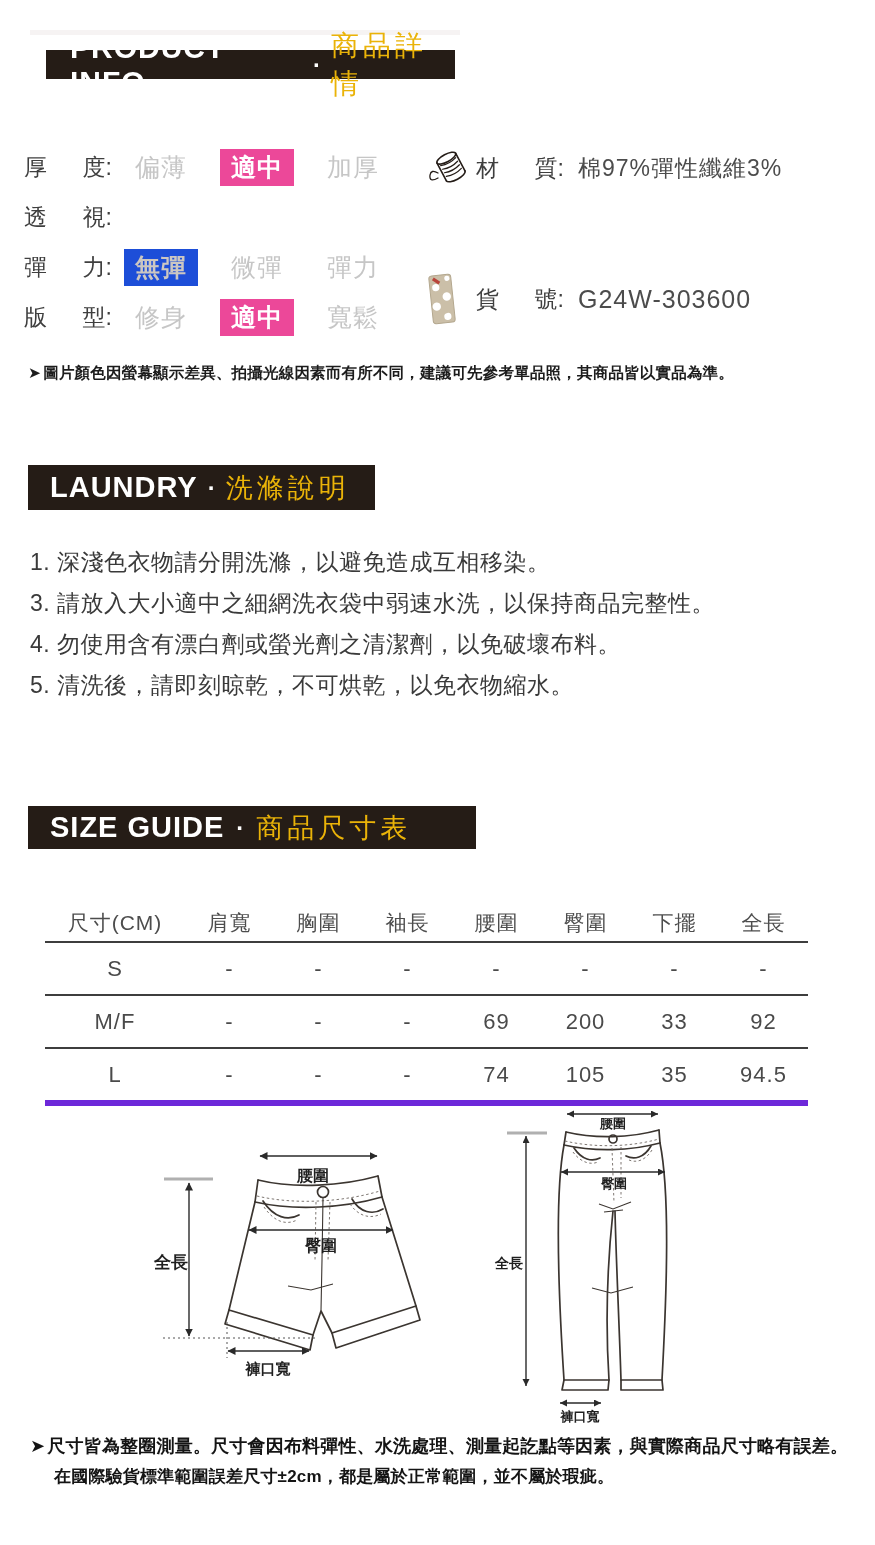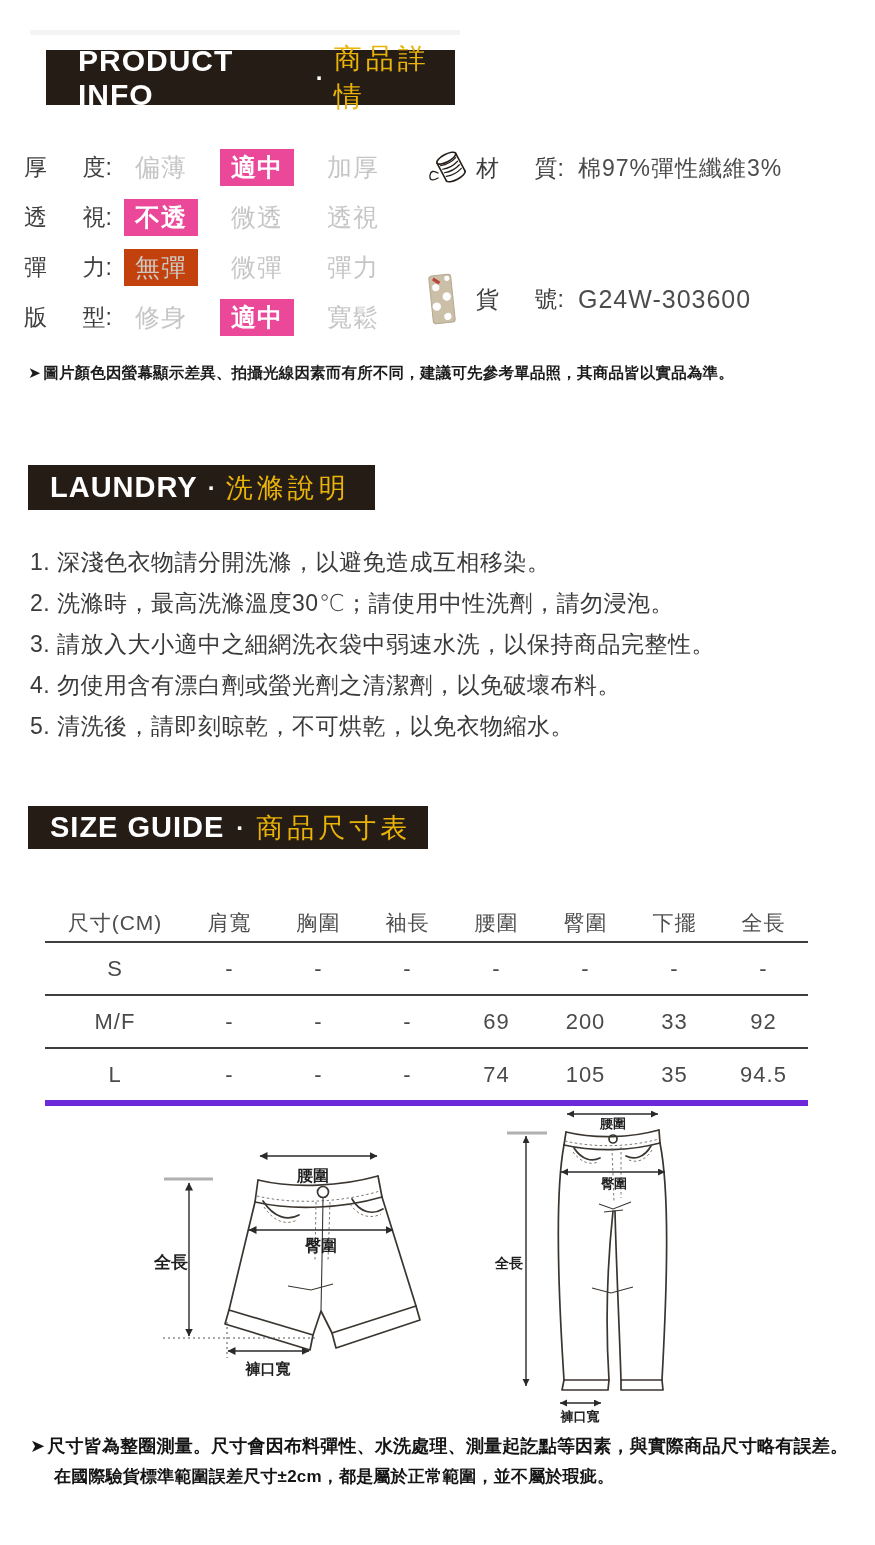--- a/index.html
+++ b/index.html
@@ -6,38 +6,38 @@
   .page{position:relative;width:875px;height:1545px;background:#ffffff;overflow:hidden;
         font-family:"Liberation Sans","DejaVu Sans",sans-serif;color:#333;}
 
   .top-artifact{position:absolute;left:30px;top:30px;width:430px;height:5px;background:#f6f3f3;}
 
   
   .section-header{position:absolute;background:#251c16;color:#fff;display:flex;align-items:center;}
   .section-header .ten{font-weight:bold;letter-spacing:1px;}
   .section-header .tsep{margin:0 10px;font-weight:bold;}
   .section-header .tzh{font-weight:300;letter-spacing:4px;color:#eab308;}
-  .h1{left:46px;top:50px;width:409px;height:55px;padding-left:32px;box-sizing:border-box;}
+  .h1{left:46px;top:50px;width:409px;height:29px;padding-left:24px;box-sizing:border-box;}
   .h1 .ten{font-size:30px;} .h1 .tzh{font-size:28px;} .h1 .tsep{font-size:24px;}
   .h2{left:28px;top:465px;width:347px;height:45px;padding-left:22px;box-sizing:border-box;}
   .h2 .ten{font-size:29px;} .h2 .tzh{font-size:27px;} .h2 .tsep{font-size:24px;}
-  .h3{left:28px;top:806px;width:400px;height:43px;padding-left:22px;box-sizing:border-box;}
+  .h3{left:28px;top:806px;width:448px;height:43px;padding-left:22px;box-sizing:border-box;}
   .h3 .ten{font-size:29px;} .h3 .tzh{font-size:27px;} .h3 .tsep{font-size:24px;margin:0 12px;}
 
   
   .attrs{position:absolute;left:24px;top:142px;}
   .attr-row{display:flex;align-items:center;height:50px;}
   .attr-label{width:88px;display:flex;justify-content:space-between;
               font-size:23px;color:#3f3f3f;letter-spacing:0;}
   .attr-options{display:flex;margin-left:12px;}
   .opt{width:74px;height:37px;line-height:37px;text-align:center;font-size:25px;
        margin-right:22px;letter-spacing:1px;}
   .opt.inactive{color:#c6c6c6;font-weight:300;}
   .opt.selected{background:#ec4899;color:#ffffff;font-weight:bold;}
-  .opt.selected-light{background:#c2410c;color:#ccc7c2;font-weight:400;}
+  .opt.selected-light{background:#1d4ed8;color:#ccc7c2;font-weight:700;}
 
   
   .info-row{position:absolute;display:flex;align-items:center;}
   .info-row .icon-box{width:46px;display:flex;align-items:center;}
   .info-row .attr-label{margin-left:4px;}
   .info-value{margin-left:14px;font-size:23px;color:#4c4c4c;font-weight:300;letter-spacing:1px;}
   .material{left:426px;top:144px;height:48px;}
   .itemno{left:426px;top:270px;height:58px;}
   .itemno .info-value{font-size:25px;}
 
@@ -97,25 +97,20 @@
       <div class="attr-options">
         <span class="opt inactive">偏薄</span>
         <span class="opt selected">適中</span>
         <span class="opt inactive">加厚</span>
       </div>
     </div>
     <div class="attr-row">
       <div class="attr-label">
         <span>透</span>
         <span>視:</span>
-      </div>
-      <div class="attr-options">
-        <span class="opt selected">不透</span>
-        <span class="opt inactive">微透</span>
-        <span class="opt inactive">透視</span>
       </div>
     </div>
     <div class="attr-row">
       <div class="attr-label">
         <span>彈</span>
         <span>力:</span>
       </div>
       <div class="attr-options">
         <span class="opt selected-light">無彈</span>
         <span class="opt inactive">微彈</span>
@@ -182,21 +177,20 @@
   </div>
 
   <div class="section-header h2">
     <span class="ten">LAUNDRY</span>
     <span class="tsep">·</span>
     <span class="tzh">洗滌說明</span>
   </div>
 
   <div class="laundry-list">
     <div class="laundry-item">1. 深淺色衣物請分開洗滌，以避免造成互相移染。</div>
-    <div class="laundry-item">2. 洗滌時，最高洗滌溫度30℃；請使用中性洗劑，請勿浸泡。</div>
     <div class="laundry-item">3. 請放入大小適中之細網洗衣袋中弱速水洗，以保持商品完整性。</div>
     <div class="laundry-item">4. 勿使用含有漂白劑或螢光劑之清潔劑，以免破壞布料。</div>
     <div class="laundry-item">5. 清洗後，請即刻晾乾，不可烘乾，以免衣物縮水。</div>
   </div>
 
   <div class="section-header h3">
     <span class="ten">SIZE GUIDE</span>
     <span class="tsep">·</span>
     <span class="tzh">商品尺寸表</span>
   </div>

